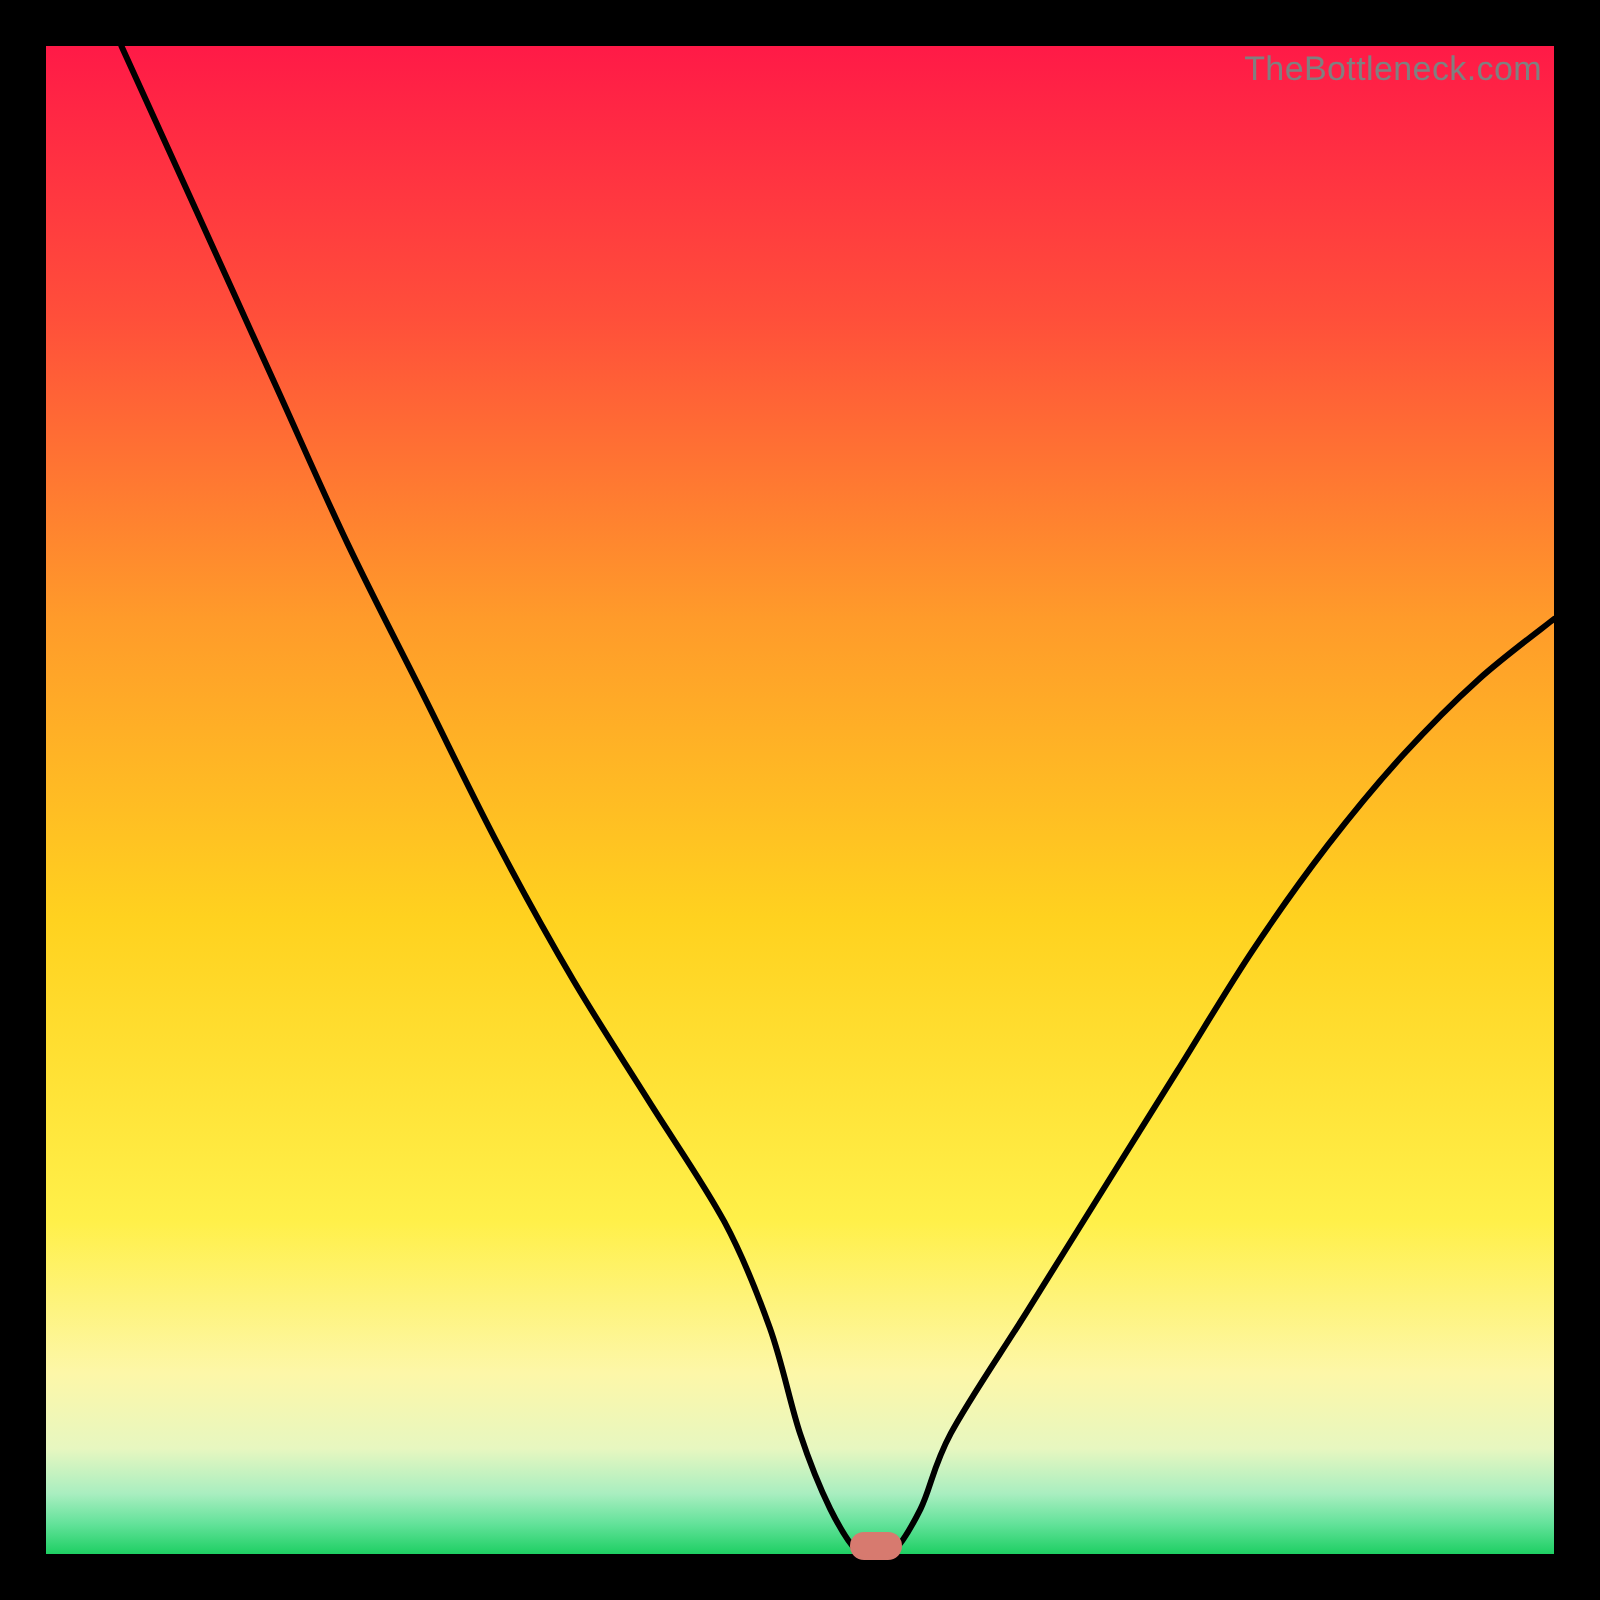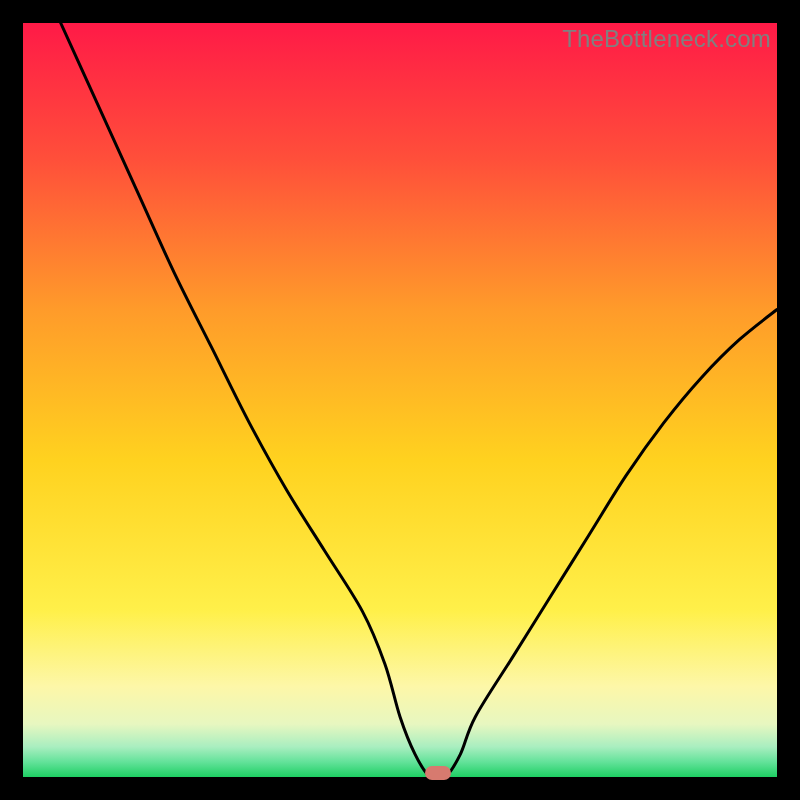--- a/index.html
+++ b/index.html
@@ -24,21 +24,21 @@
     left: 0;
     top: 0;
     width: 754px;
     height: 754px;
   }
   .watermark {
     position: absolute;
     top: 2px;
     right: 6px;
     color: #808080;
-    font-size: 24px;
+    font-size: 17px;
     font-weight: 500;
     letter-spacing: 0.2px;
     user-select: none;
   }
   .marker {
     position: absolute;
     width: 26px;
     height: 14px;
     background: #d77a6f;
     border-radius: 8px;

